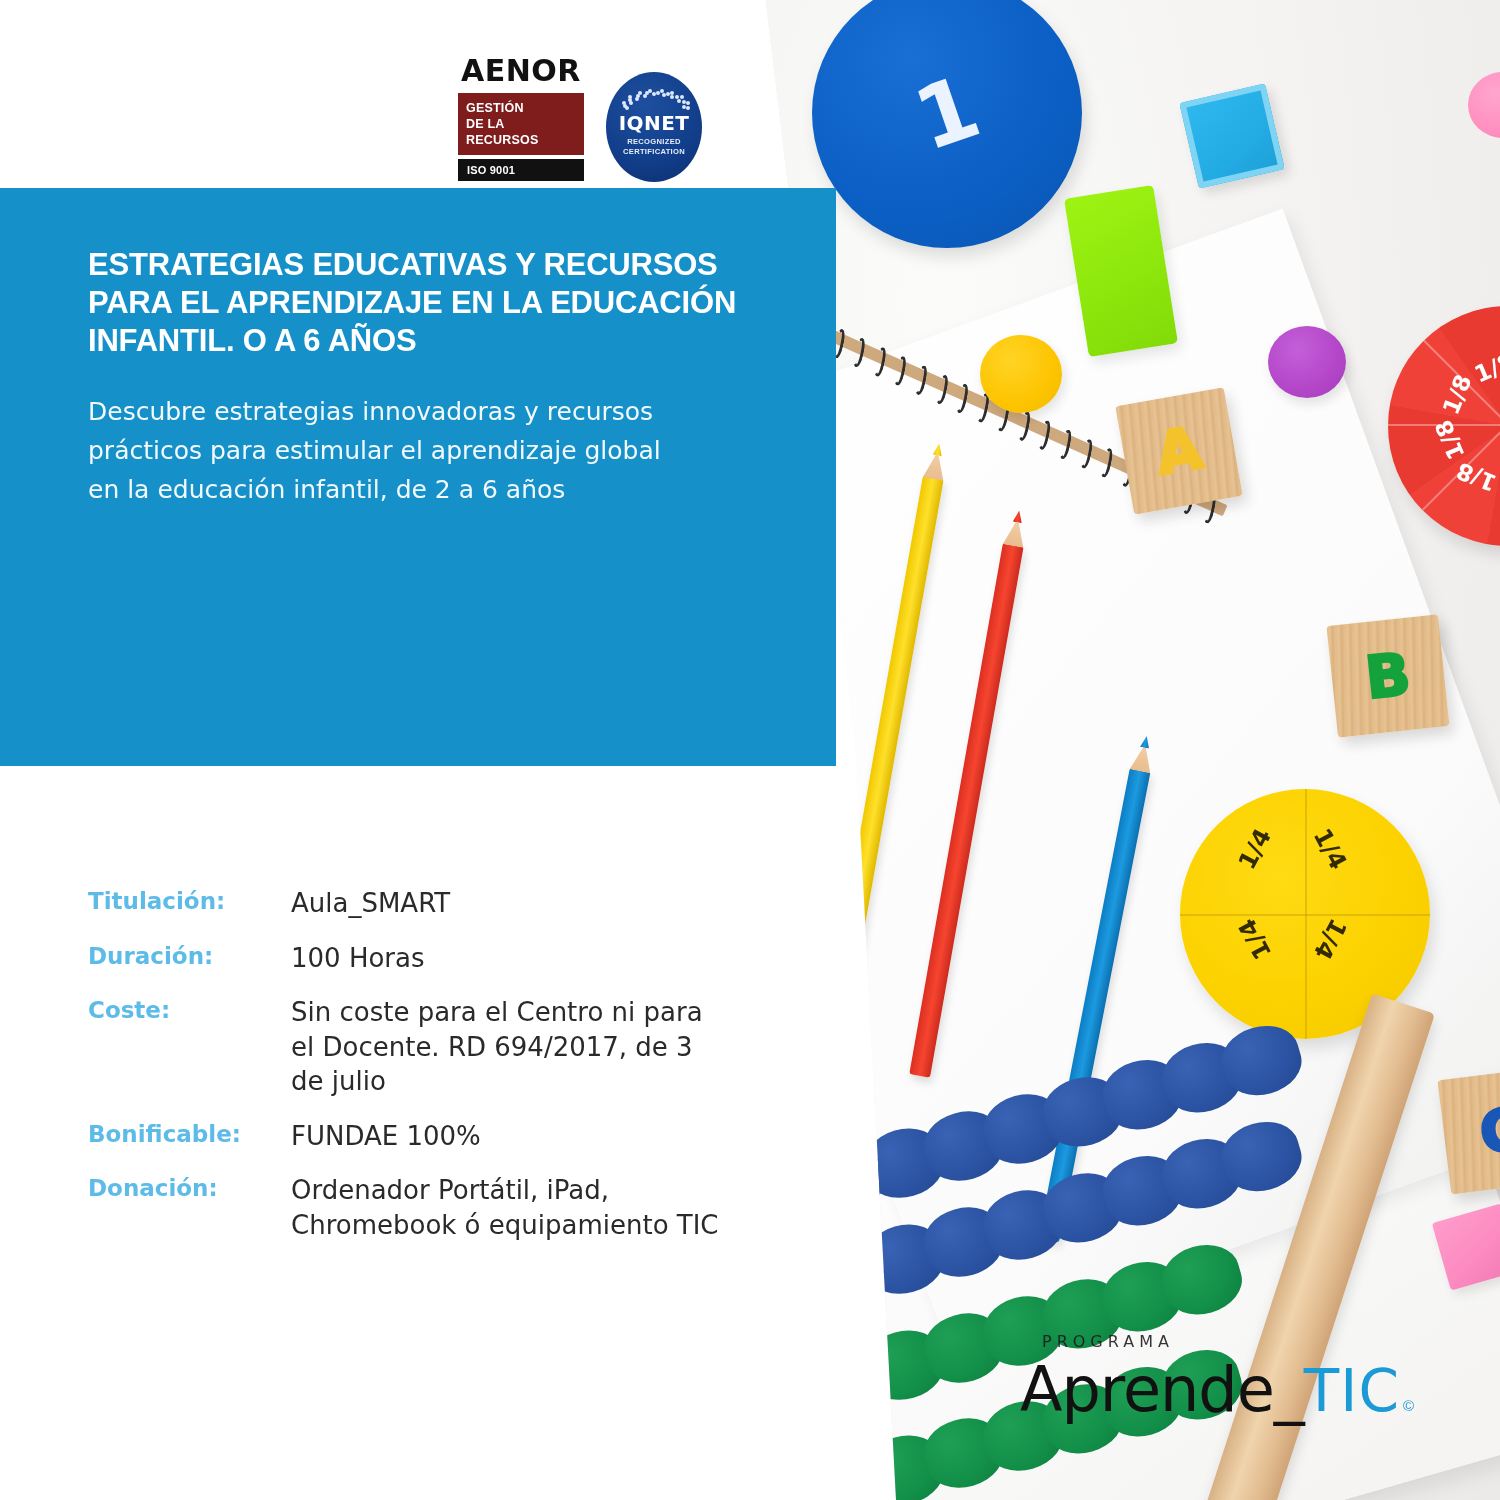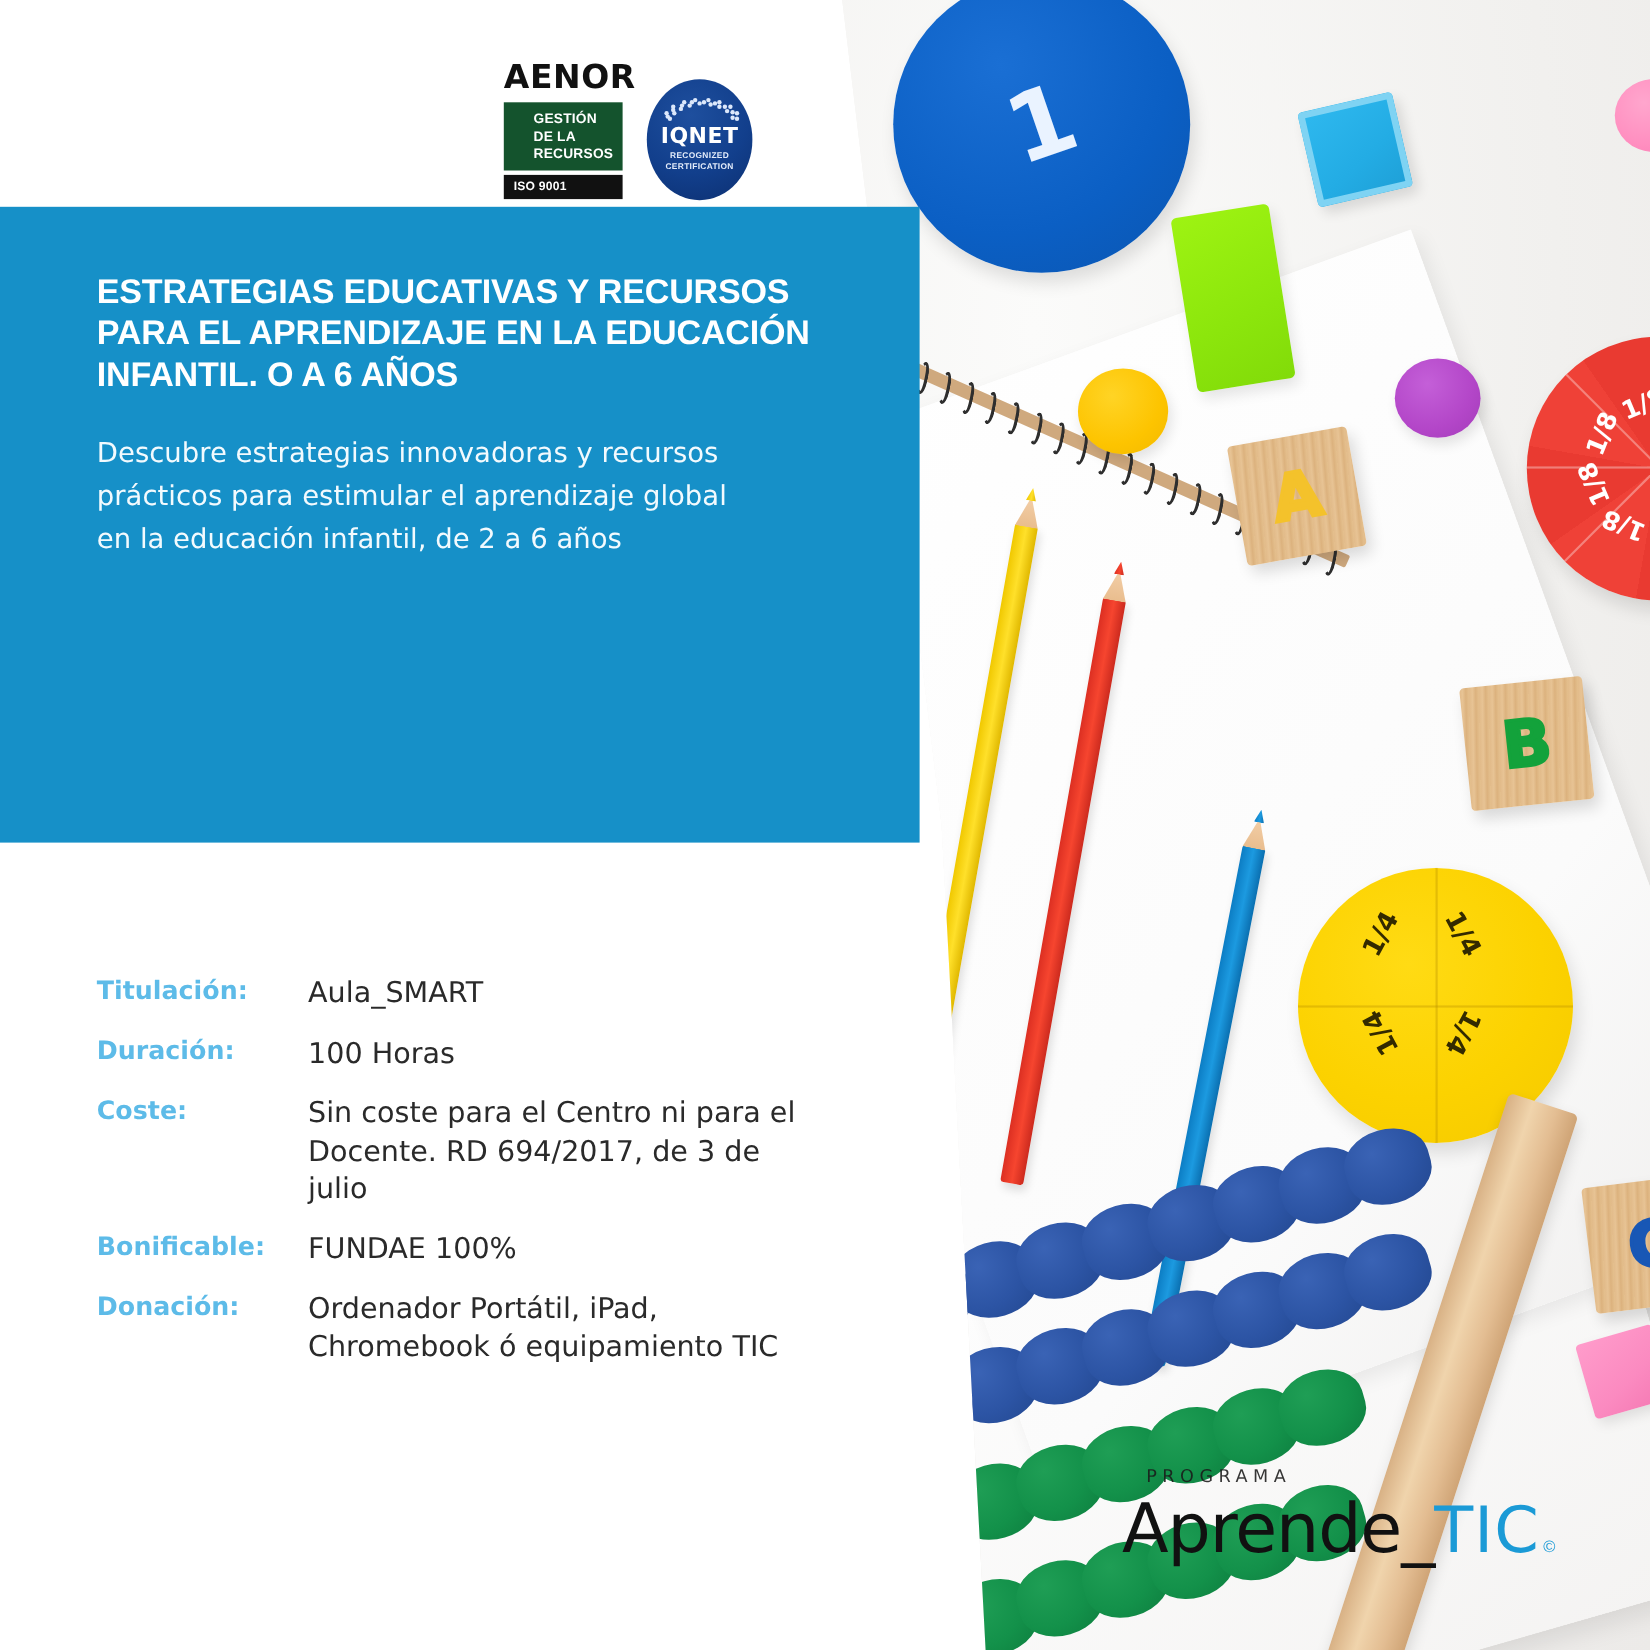--- a/index.html
+++ b/index.html
@@ -197,28 +197,28 @@
     box-shadow: 3px 6px 12px rgba(0,0,0,0.10);
   }
   .stick-blue-sm {
     left: 18%; top: 77.5%; width: 16px; height: 86px;
     background: linear-gradient(90deg,#0c7dc4,#2199de,#0a6fb0);
     transform: rotate(24deg); border-radius: 3px;
   }
 
   
   .logos { position: absolute; left: 458px; top: 56px; display: flex; align-items: flex-start; gap: 22px; }
-  .aenor { width: 108px; }
+  .aenor { width: 126px; }
   .aenor-word {
     font-family: "DejaVu Sans", sans-serif;
     font-weight: 700; font-size: 30px; letter-spacing: 0.5px;
     color: #111; text-align: center; line-height: 1; margin-bottom: 7px;
   }
   .aenor-blk {
-    background: #14532d; color: #fff; padding: 7px 8px 7px 27px;
+    background: #7f1d1d; color: #fff; padding: 7px 8px 7px 8px;
     font-size: 12.5px; font-weight: 700; line-height: 1.28;
     font-family: "Liberation Sans", sans-serif; letter-spacing: 0.2px;
   }
   .aenor-iso {
     background: #111; color: #fff; margin-top: 4px; padding: 5px 8px 5px 9px;
     font-size: 11px; font-weight: 700; letter-spacing: 0.2px;
     font-family: "Liberation Sans", sans-serif;
   }
   .iqnet {
     position: relative; width: 96px; height: 110px; border-radius: 50%;
@@ -247,21 +247,21 @@
   .panel p.sub {
     margin-top: 34px;
     color: #f2fafe;
     font-family: "DejaVu Sans", sans-serif;
     font-size: 25px; line-height: 1.55; font-weight: 400;
     max-width: 580px;
   }
 
   
   .details { position: absolute; left: 88px; top: 886px; width: 640px; }
-  .row { display: flex; align-items: flex-start; margin-bottom: 20px; }
+  .row { display: flex; align-items: flex-start; margin-bottom: 20px; gap: 11px; }
   .row .lbl {
     width: 192px; flex: 0 0 192px;
     color: #5dbbe8; font-weight: 700; font-size: 23px;
     font-family: "DejaVu Sans", sans-serif;
     padding-top: 2px;
   }
   .row .val {
     color: #2a2a2a; font-size: 26px; line-height: 1.33;
     font-family: "DejaVu Sans", sans-serif;
   }

